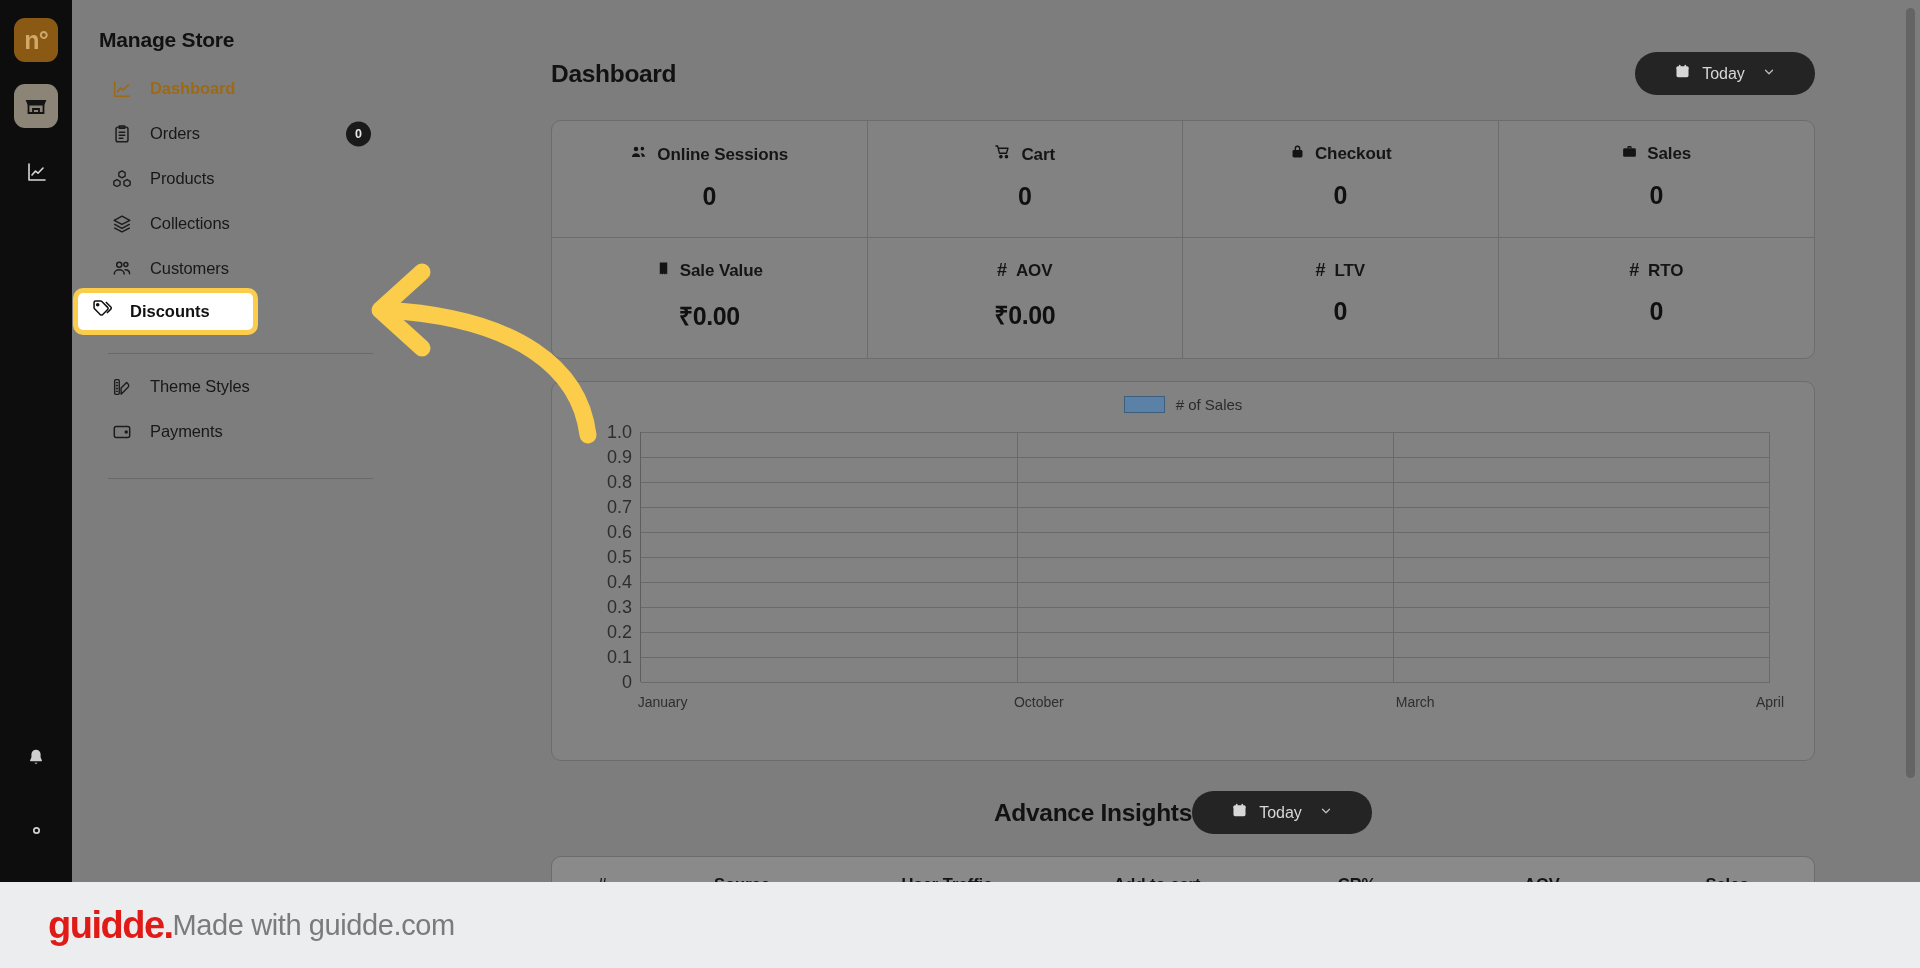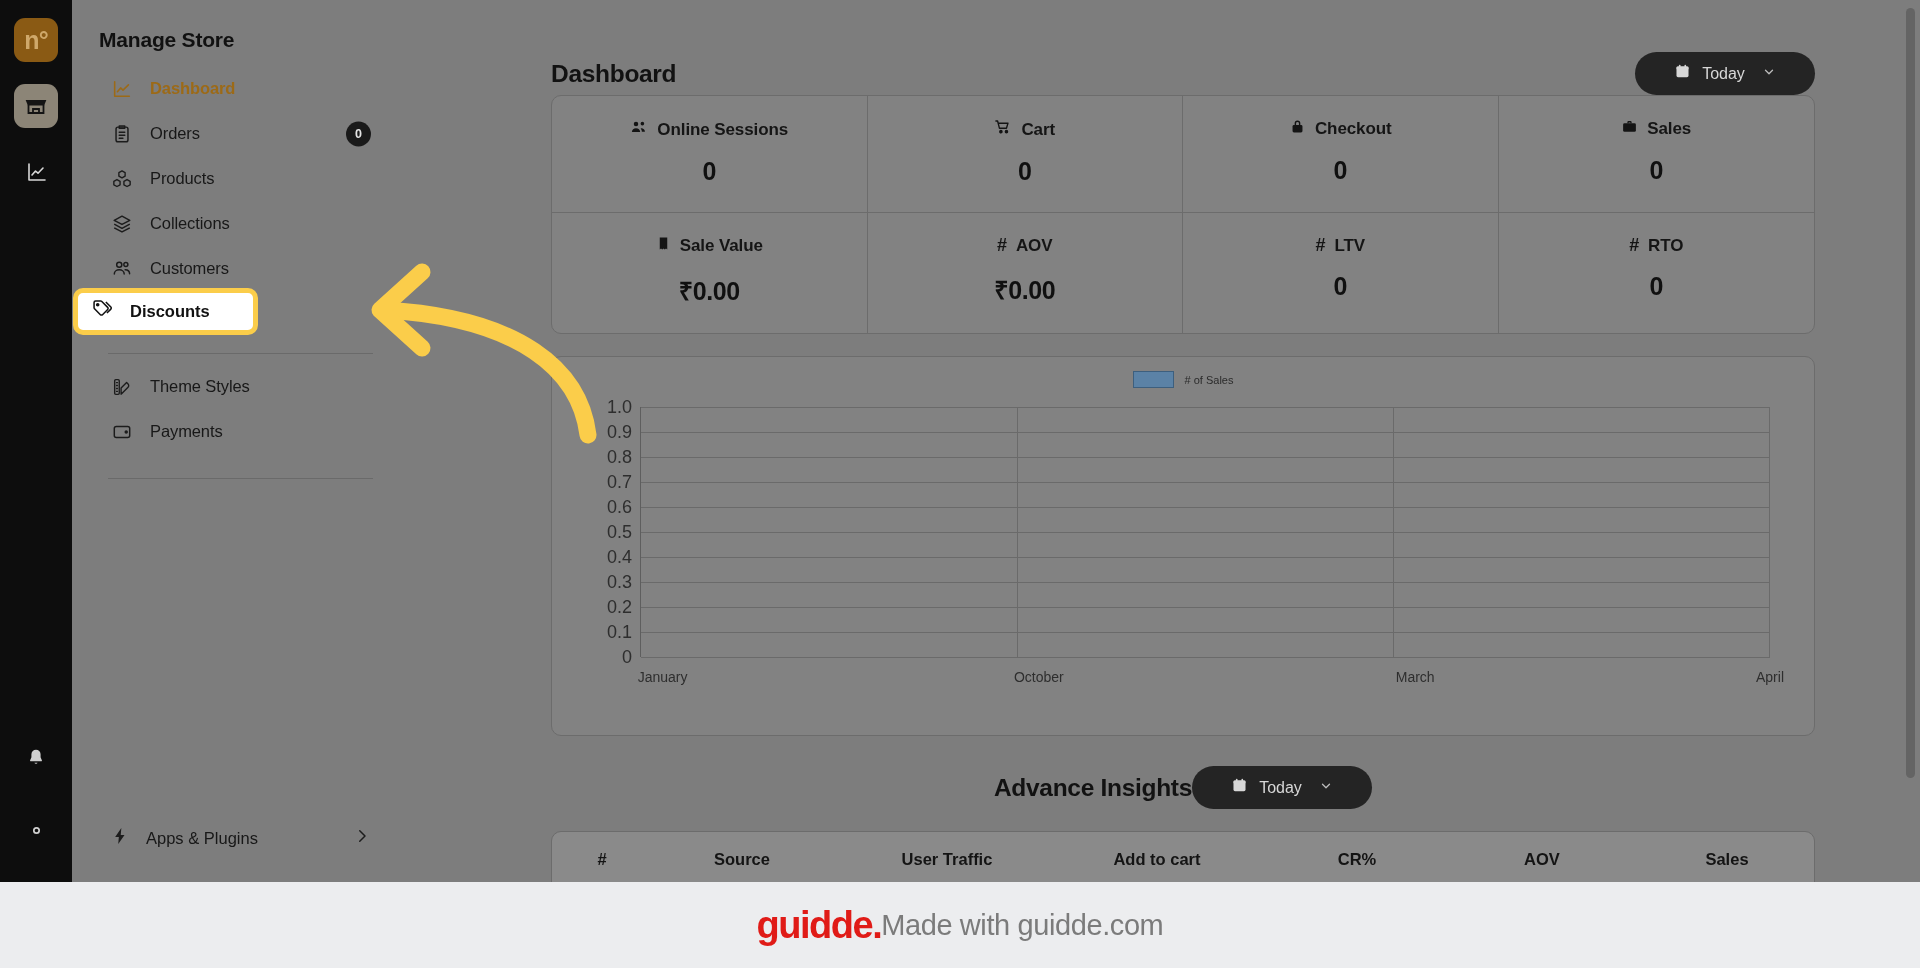--- a/index.html
+++ b/index.html
@@ -254,21 +254,21 @@
     align-items: center;
     justify-content: center;
     gap: 11px;
   }
   .legend-swatch {
     width: 41px; height: 17px;
     background: #5b82a6;
     border: 1px solid #3d5f7e;
   }
   .legend-text {
-    font-size: 11px;
+    font-size: 15px;
     color: #2b2b2b;
   }
   #plot {
     position: absolute;
     left: 88px; top: 50px;
     right: 44px;
     height: 250px;
   }
   .y-labels {
     position: absolute;
@@ -357,21 +357,21 @@
   }
 
   
   #footer {
     position: absolute;
     left: 0; top: 882px;
     width: 1920px; height: 86px;
     background: #ecedef;
     display: flex;
     align-items: center;
-    justify-content: center;
+    justify-content: flex-start;
     padding: 0 48px;
   }
   #guidde-logo {
     font-size: 38px;
     font-weight: 700;
     color: #e01b17;
     letter-spacing: -1.5px;
   }
   #made-with {
     font-size: 29px;
@@ -514,33 +514,20 @@
               <rect x="3.6" y="6" width="16.8" height="12" rx="2.2"></rect>
               <circle cx="16.6" cy="12" r="1.1" fill="#1c1c1c"></circle>
             </svg>
           </span>
           <span class="nav-label">Payments</span>
         </div>
 
         <div class="nav-divider" style="margin-top:24px;"></div>
       </div>
 
-      <div id="apps-plugins">
-        <span class="nav-ico">
-          <svg width="20" height="20" viewBox="0 0 24 24" fill="#1c1c1c">
-            <path d="M13.6 2.5L6.2 13.1h4.4L9.9 21.5l7.5-10.7h-4.5z"></path>
-          </svg>
-        </span>
-        <span class="ap-label">Apps &amp; Plugins</span>
-        <span>
-          <svg width="18" height="18" viewBox="0 0 24 24" fill="none" stroke="#1c1c1c" stroke-width="2" stroke-linecap="round" stroke-linejoin="round">
-            <path d="M9 5l7 7-7 7"></path>
-          </svg>
-        </span>
-      </div>
     </div>
 
     <div id="main">
       <div id="content">
 
         <div class="section-head" style="margin-top:52px;">
           <div class="section-title">Dashboard</div>
           <div class="pill-btn">
             <span>
               <svg width="17" height="17" viewBox="0 0 24 24" fill="#d7d7d7">
@@ -552,21 +539,21 @@
             </span>
             <span>Today</span>
             <span class="chev">
               <svg width="14" height="14" viewBox="0 0 24 24" fill="none" stroke="#d7d7d7" stroke-width="2.2" stroke-linecap="round" stroke-linejoin="round">
                 <path d="M6 9l6 6 6-6"></path>
               </svg>
             </span>
           </div>
         </div>
 
-        <div class="card" style="">
+        <div class="card" style="margin-top:25px;">
           <div class="stats-grid">
 
             <div class="stat-cell">
               <div class="stat-label">
                 <span>
                   <svg width="18" height="18" viewBox="0 0 24 24" fill="#141414">
                     <circle cx="8" cy="8" r="3"></circle>
                       <circle cx="16.5" cy="7.5" r="2.4"></circle>
                     <path d="M2.5 18.5c0-3 2.5-5 5.5-5s5.5 2 5.5 5z"></path>
                     <path d="M15 13.8c2.8 0 4.9 1.7 4.9 4.4h-4.1c0-1.7-.6-3.2-1.6-4.3z"></path>

